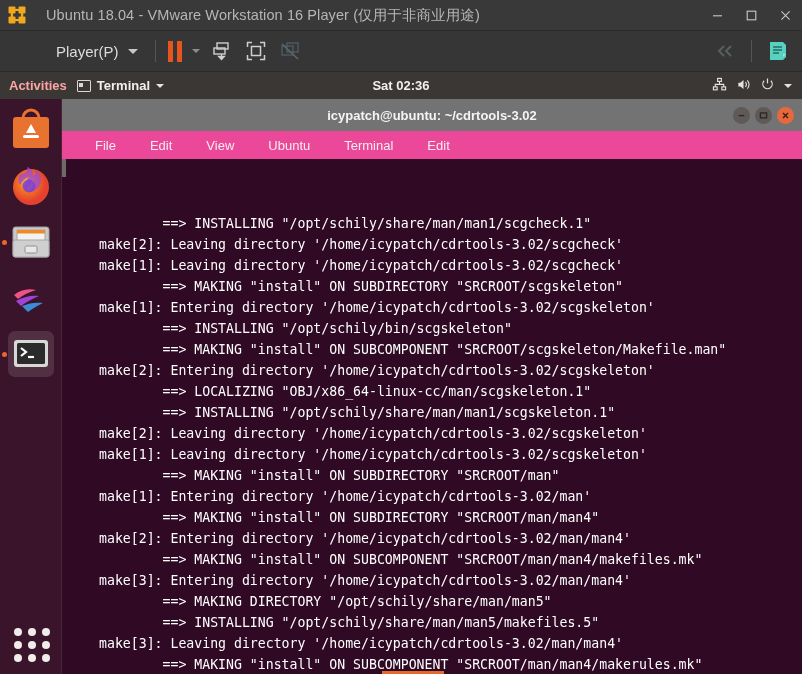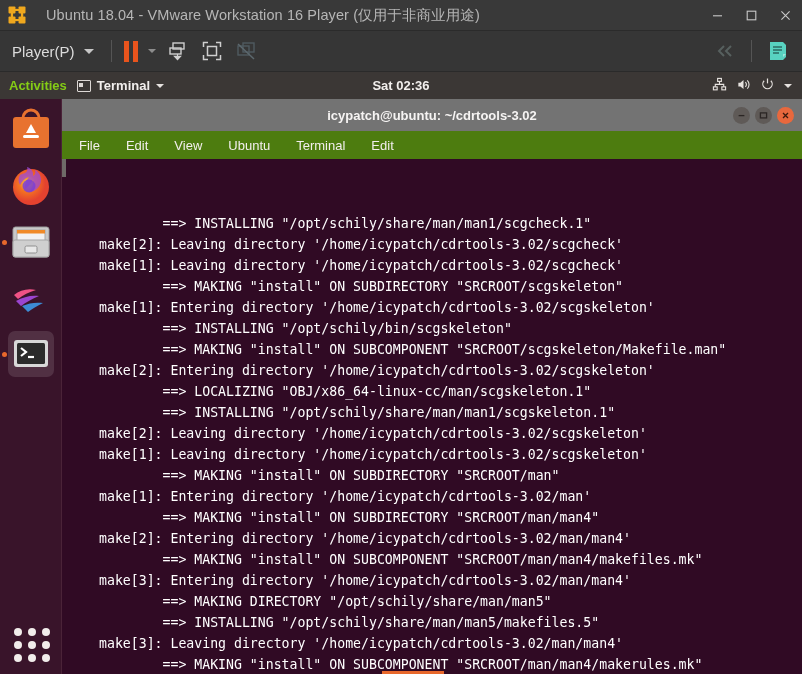--- a/index.html
+++ b/index.html
@@ -36,21 +36,21 @@
 
   
   .vm-toolbar {
     position: absolute; left: 0; top: 31px; width: 802px; height: 41px;
     background: #363636;
     border-bottom: 1px solid #2a2a2a;
     display: flex; align-items: center;
   }
   .player-menu {
     display: flex; align-items: center; gap: 9px;
-    padding: 0 10px 0 12px; height: 43px;
+    padding: 0 10px 0 12px; height: 43px; margin-left: 44px;
   }
   .player-menu .lbl { color: #dcdcdc; font-size: 15px; }
   .caret { width: 0; height: 0; border-left: 5px solid transparent;
            border-right: 5px solid transparent; border-top: 5px solid #c7c7c7; }
   .caret.sm { border-left-width: 4px; border-right-width: 4px; border-top-width: 4px;
               border-top-color: #8d8d8d; }
   .tb-sep { width: 1px; height: 22px; background: #555; margin: 0 7px; }
   .tb-item { display: flex; align-items: center; justify-content: center;
              height: 41px; padding: 0 5px; }
   .pause-ico { display: flex; gap: 4px; }
@@ -64,21 +64,21 @@
     background: #2c001e; overflow: hidden;
   }
 
   
   .gnome-topbar {
     position: absolute; left: 0; top: 0; width: 802px; height: 27px;
     background: #3b3735;
     display: flex; align-items: center;
     color: #e6e2df; font-size: 13px;
   }
-  .activities { padding: 0 10px 0 9px; font-weight: 600; color: #84cc16; font-size: 13px; }
+  .activities { padding: 0 10px 0 9px; font-weight: 600; color: #fca5a5; font-size: 13px; }
   .appmenu { display: flex; align-items: center; gap: 6px; }
   .appmenu .appname { font-weight: 700; color: #f2efed; }
   .term-mini {
     width: 14px; height: 12px; border: 1.5px solid #ddd8d5; border-radius: 1px;
     display: block; position: relative;
   }
   .term-mini:after {
     content: ""; position: absolute; left: 1.5px; top: 2px;
     width: 4px; height: 4px; background: #ddd8d5;
   }
@@ -123,22 +123,22 @@
   .term-title .t {
     color: #f6f4f3; font-size: 13px; font-weight: 700;
   }
   .term-btns { position: absolute; right: 8px; top: 0; height: 32px;
                display: flex; align-items: center; gap: 5px; }
   .tb-circ { width: 17px; height: 17px; border-radius: 50%;
              display: flex; align-items: center; justify-content: center;
              background: #5f5a57; color: #2b2624; }
   .tb-circ.close { background: #e8683d; color: #3a1a0d; }
   .term-menubar {
-    height: 28px; background: #4d7c0f;
-    display: flex; align-items: center; padding-left: 8px; gap: 8px;
+    height: 28px; background: #ec4899;
+    display: flex; align-items: center; padding-left: 24px; gap: 16px;
   }
   .term-menubar span {
     color: #f2efed; font-size: 13px; padding: 0 9px;
   }
   .term-body {
     position: relative;
     height: 515px;
     background: #300a24;
     padding: 0 0 0 6px;
     overflow: hidden;

